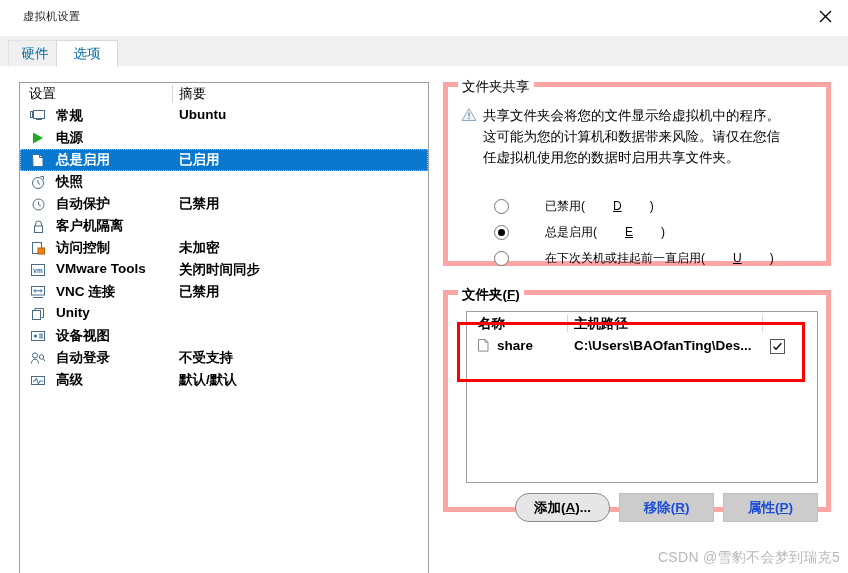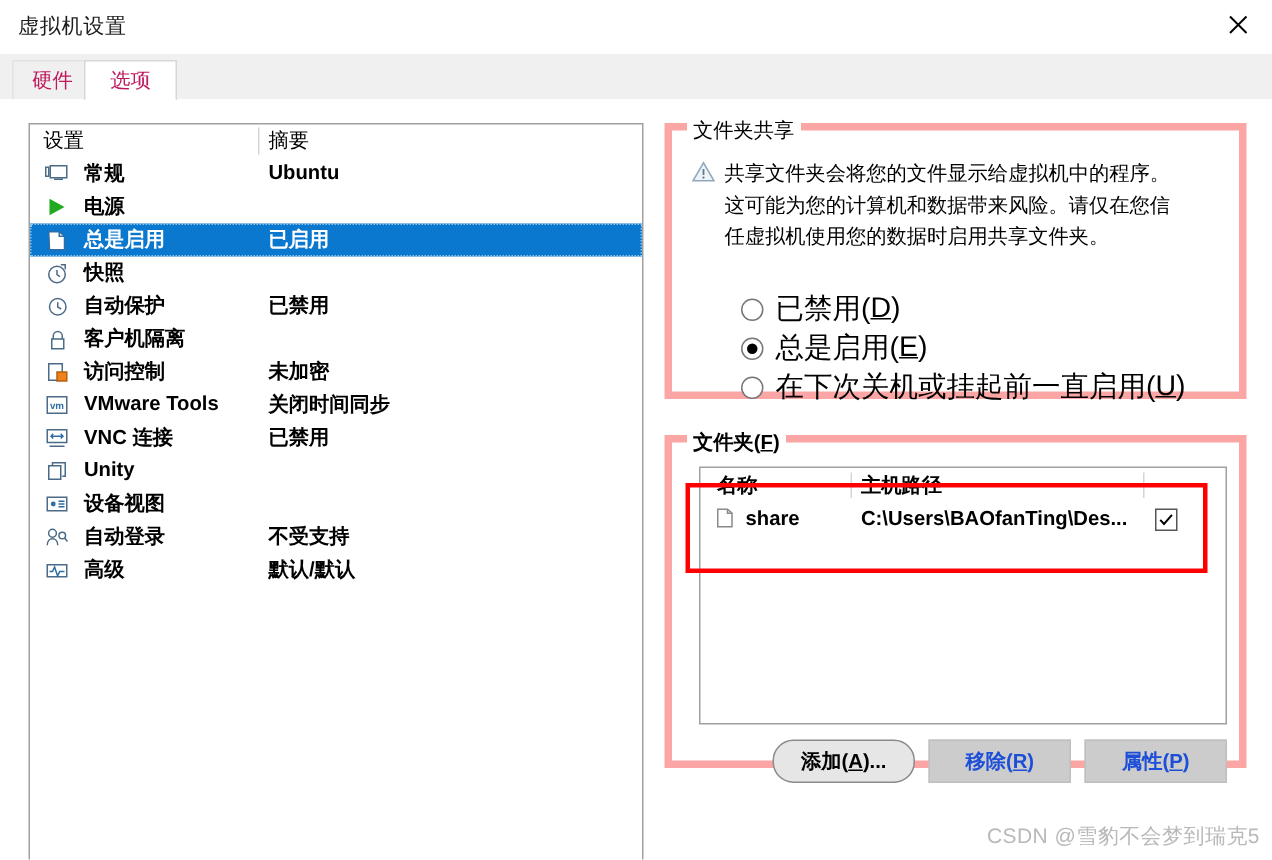--- a/index.html
+++ b/index.html
@@ -19,22 +19,22 @@
 
   
   .titlebar {
     position: absolute;
     left: 0; top: 0;
     width: 848px; height: 36px;
     background: #ffffff;
   }
   .titlebar-text {
     position: absolute;
-    left: 12px; top: 9px;
-    font-size: 14px;
+    left: 23px; top: 9px;
+    font-size: 11px;
     color: #1b1b1b;
     letter-spacing: .5px;
   }
   .close-btn {
     position: absolute;
     right: 0; top: 0;
     width: 46px; height: 32px;
     display: flex; align-items: center; justify-content: center;
     cursor: default;
   }
@@ -48,21 +48,21 @@
     background: #f0f0f0;
     border-bottom: 1px solid #d8d8d8;
   }
   .tab {
     position: absolute;
     top: 4px;
     height: 26px;
     box-sizing: border-box;
     display: flex; align-items: center; justify-content: center;
     font-size: 13.5px;
-    color: #be185d;
+    color: #0369a1;
     background: #f0f0f0;
     border: 1px solid #d8d8d8;
     border-bottom: none;
     padding: 0 12px;
   }
   .tab.inactive { left: 8px; width: 54px; background: #f0f0f0; border-color:#e2e2e2; }
   .tab.active {
     left: 56px; width: 62px;
     background: #ffffff;
     border: 1px solid #d8d8d8;
@@ -167,21 +167,22 @@
     width: 300px;
   }
   .radio-group {
     position: absolute;
     left: 46px; top: 106px;
   }
   .radio-item {
     display: flex;
     align-items: center;
     height: 26px;
-    font-size: 19px;
+    font-size: 12px;
+    gap: 28px;
   }
   .radio-mark {
     width: 15px; height: 15px;
     border-radius: 50%;
     border: 1px solid #767676;
     box-sizing: border-box;
     margin-right: 8px;
     background: #ffffff;
     position: relative;
     flex: 0 0 15px;

